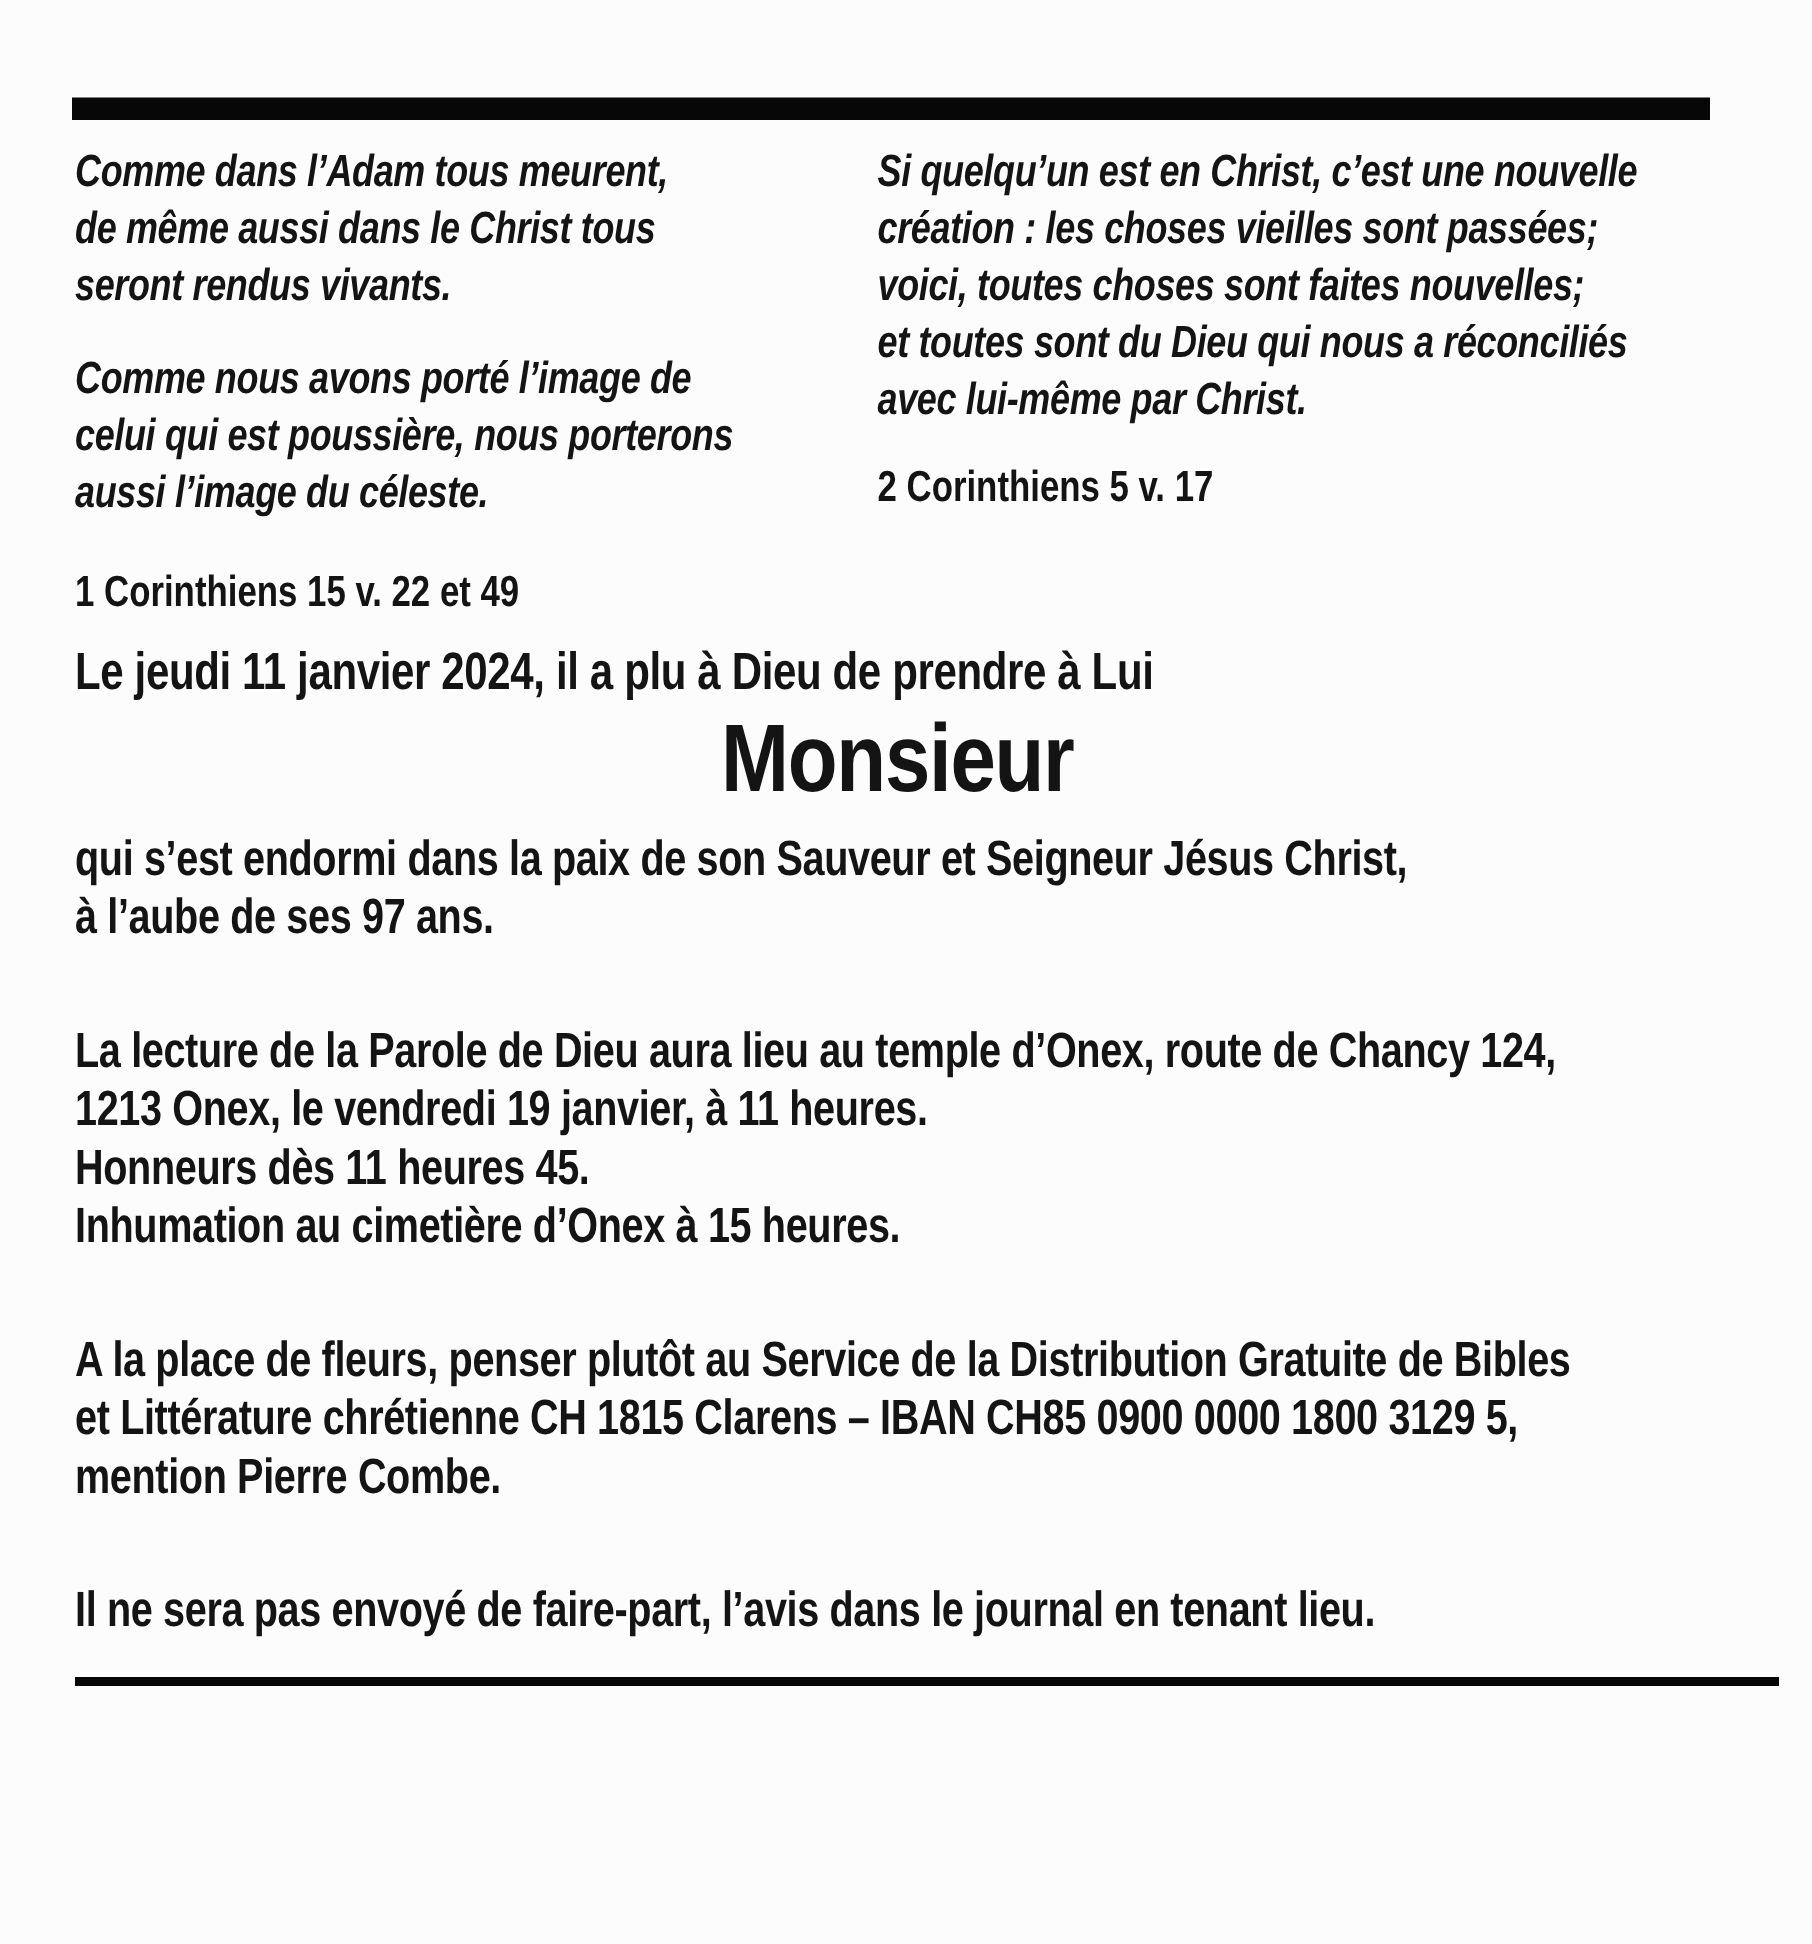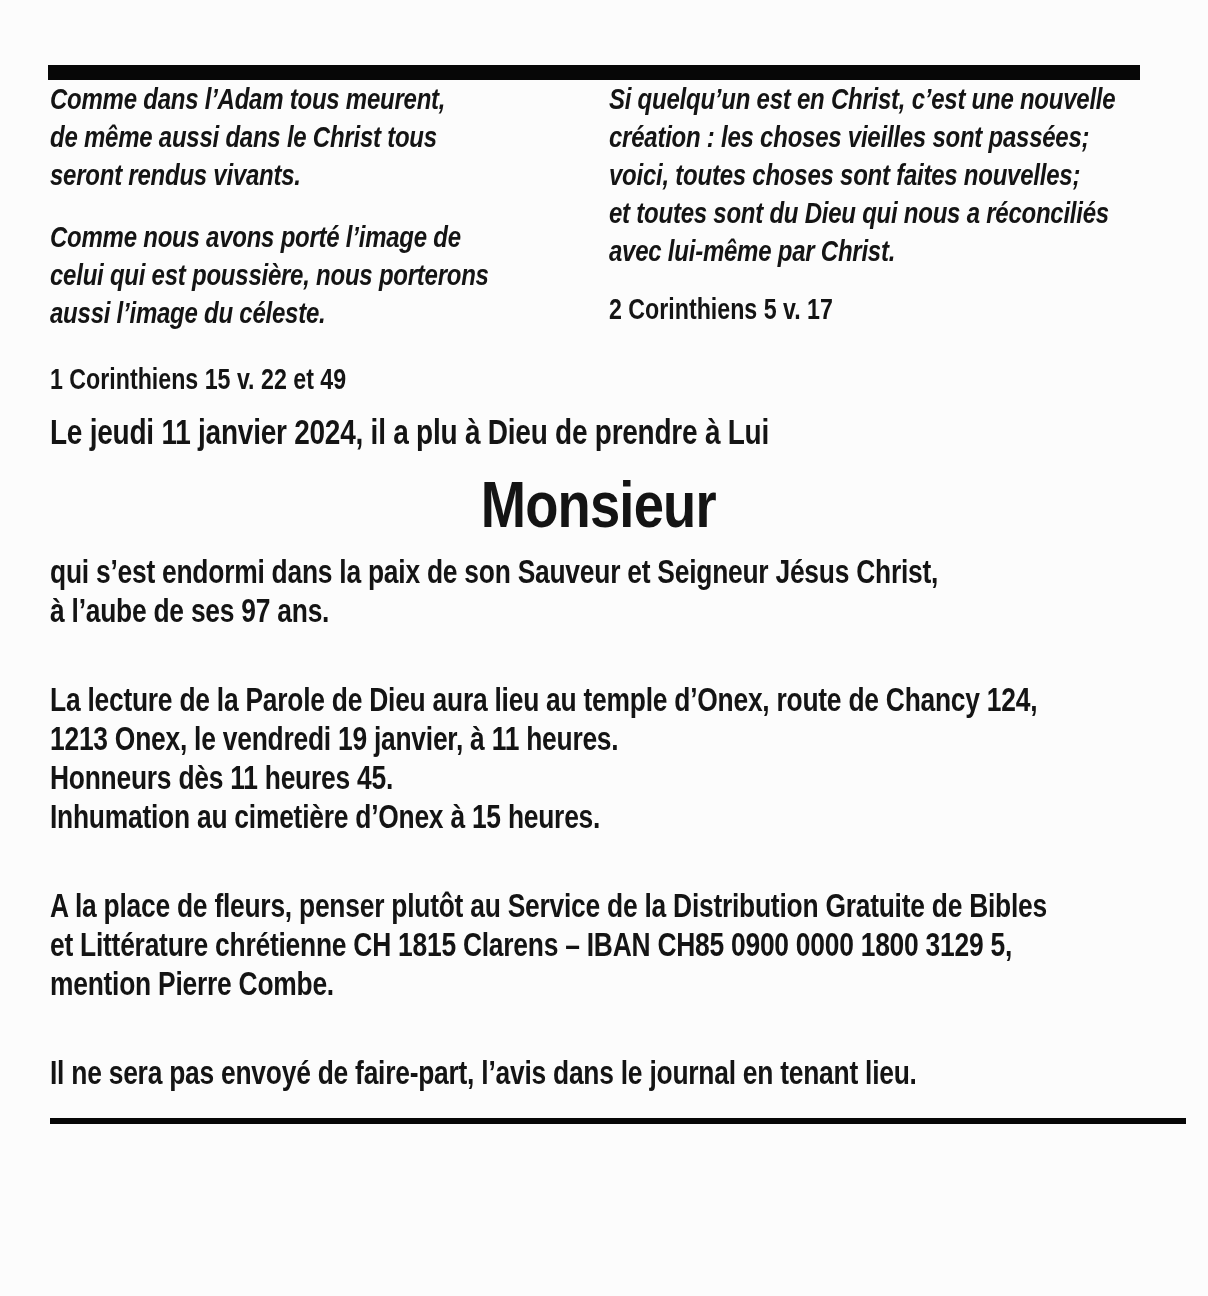--- a/index.html
+++ b/index.html
@@ -37,21 +37,21 @@
   }
   .pre {
     white-space: pre;
   }
   .cond {
     transform: scaleX(0.8);
     transform-origin: 0 0;
   }
   .verses-row {
     display: flex;
-    gap: 24px;
+    margin-top: 16px;
   }
   .verse-col-left {
     width: 535px;
     flex: 0 0 535px;
   }
   .verse-col-right {
     flex: 1 1 auto;
   }
   .verse {
     font-style: italic;
@@ -85,21 +85,21 @@
     line-height: 70px;
     letter-spacing: -1px;
   }
   .big-heading .inner {
     display: inline-block;
     transform: scaleX(0.85);
     transform-origin: center top;
     white-space: pre;
   }
   .heading-title {
-    margin-top: 16px;
+    margin-top: 0;
   }
   .heading-name {
     margin-top: 8px;
   }
   .body-block {
     font-size: 33px;
     line-height: 39px;
     letter-spacing: -0.3px;
   }
   .passing-block {

